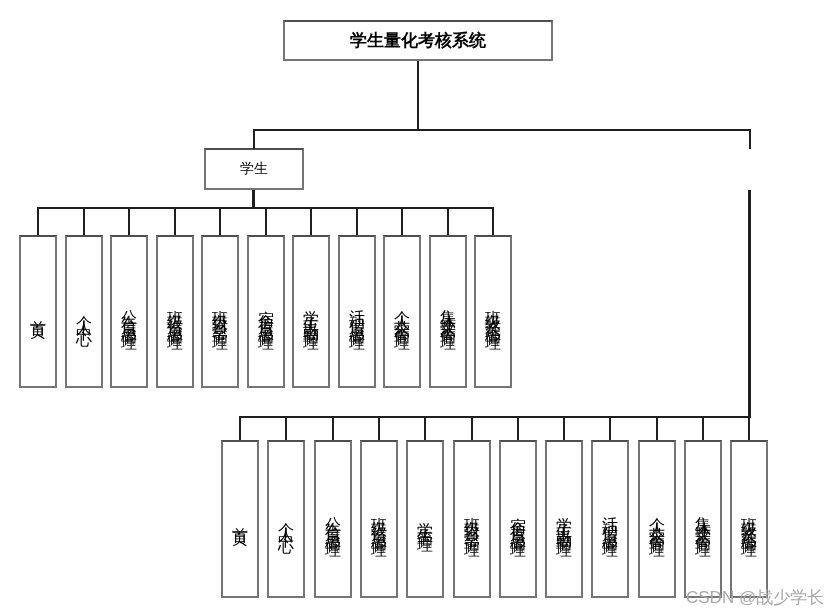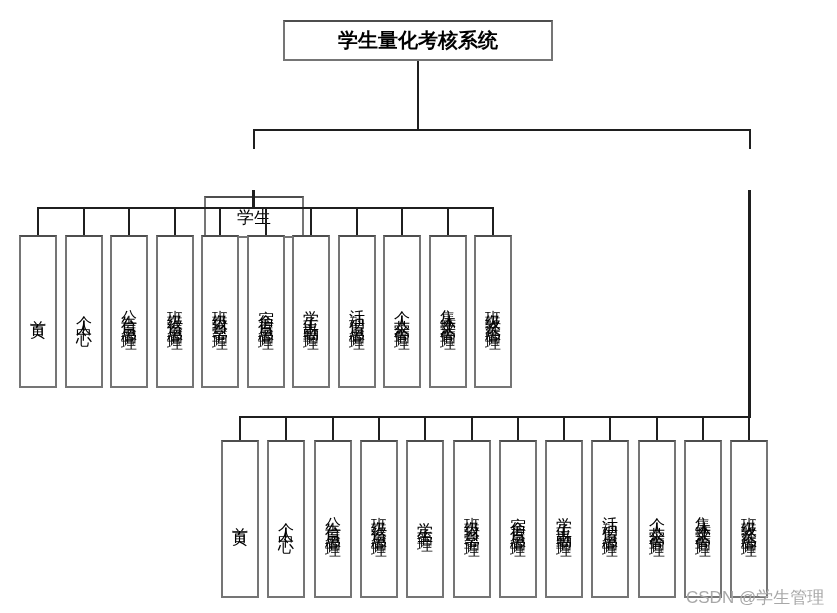--- a/index.html
+++ b/index.html
@@ -6,22 +6,22 @@
   .canvas {
     position:relative; width:837px; height:613px; background:var(--bg,#ffffff);
     font-family:"Liberation Serif","DejaVu Serif",serif; overflow:hidden;
   }
   .box {
     position:absolute; box-sizing:border-box; background:var(--fill,#ffffff);
     border:2px solid var(--border,#757575); border-top-color:#4e4e4e;
     display:flex; align-items:center; justify-content:center; color:var(--text,#000);
   }
   .root-box { left:283px; top:20px; width:270px; height:41px;
-    font-family:"Liberation Sans","DejaVu Sans",sans-serif; font-weight:600; font-size:20px; }
-  .branch-box { font-size:17px;margin-top:48px; }
+    font-family:"Liberation Sans","DejaVu Sans",sans-serif; font-weight:600; font-size:17px; }
+  .branch-box { font-size:14px; }
   .branch-student { left:204px; top:148px; width:100px; height:42px; }
   .branch-admin   { left:700px; top:148px; width:100px; height:42px; }
   .leaf-box { }
   .vtext {
     writing-mode:vertical-lr; text-orientation:upright;
     font-size:16px; line-height:1; letter-spacing:5px; white-space:nowrap;
   }
   .line { position:absolute; background:var(--line,#1f1f1f); }
   .watermark {
     position:absolute; left:686px; top:586px; font-size:17px;
@@ -141,14 +141,14 @@
         <span class="vtext">个人荣誉管理</span>
       </div>
       <div class="box leaf-box" style="left: 684px; top: 440px; width: 38px; height: 158px;">
         <span class="vtext">集体荣誉管理</span>
       </div>
       <div class="box leaf-box" style="left: 730px; top: 440px; width: 38px; height: 158px;">
         <span class="vtext">班级奖惩管理</span>
       </div>
     </div>
 
-  <div class="watermark">CSDN @学生管理</div>
+  <div class="watermark">CSDN @战少学长</div>
 </div>
 
 </body></html>

